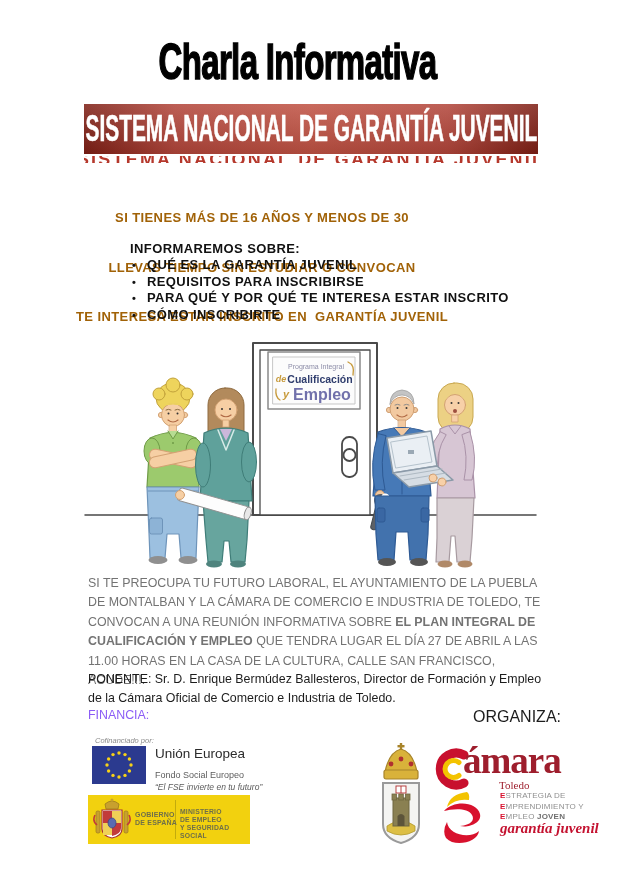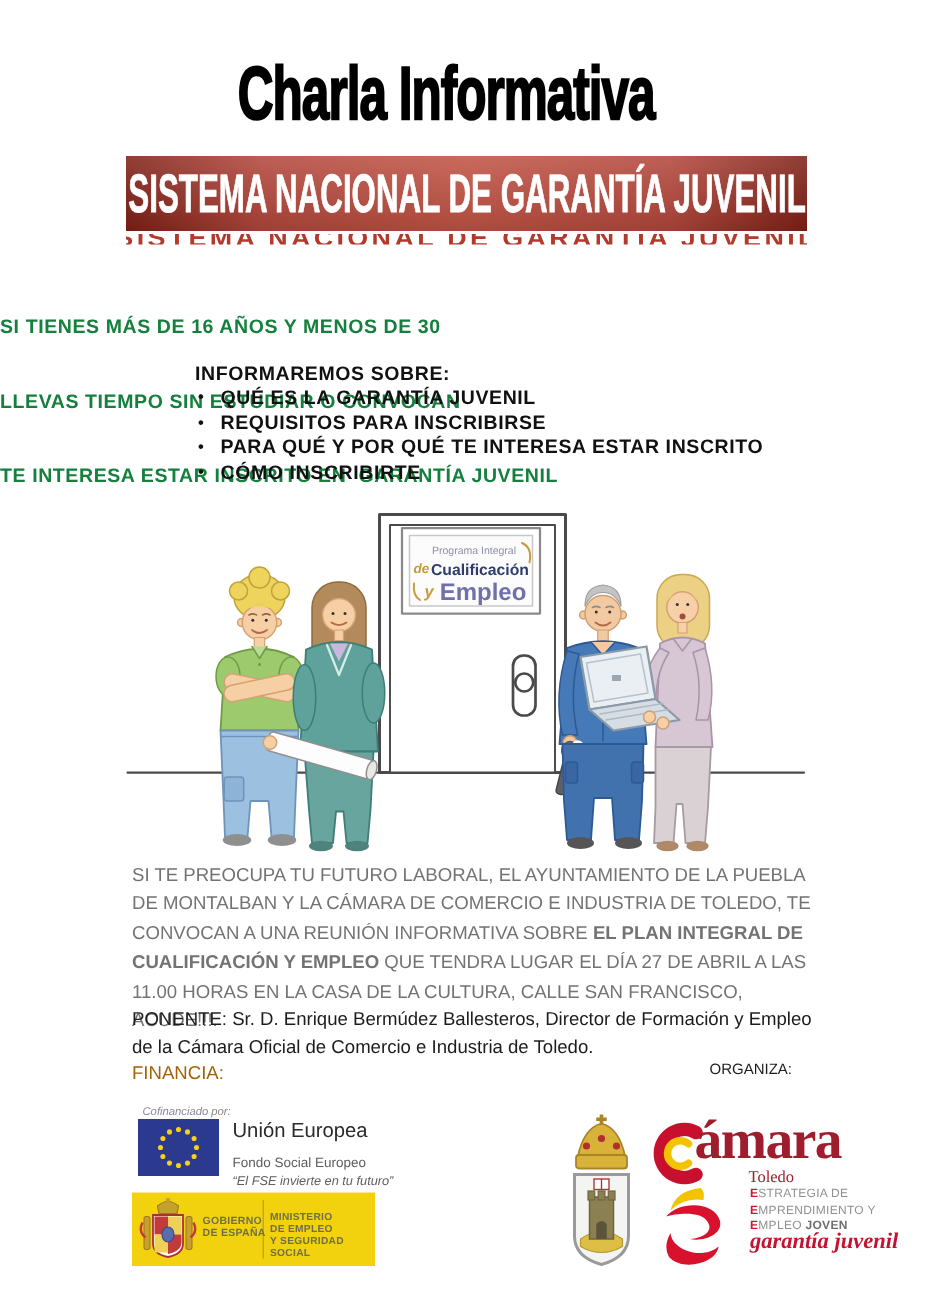--- a/index.html
+++ b/index.html
@@ -16,38 +16,38 @@
   #banner{top:104px;left:84px;width:454px;height:50px;display:flex;align-items:center;justify-content:center;
           background:linear-gradient(180deg,rgba(255,255,255,0.14),rgba(0,0,0,0.10)),
                      linear-gradient(90deg,#7e1f15 0%,#b2453a 20%,#c05243 50%,#b2453a 80%,#7e1f15 100%);}
   #banner span{font-size:36px;font-weight:bold;color:#ffffff;white-space:nowrap;
                transform:scaleX(0.58);transform-origin:center;-webkit-text-stroke:0.6px #fff;}
   #ghost{top:156px;left:84px;width:454px;height:7px;overflow:hidden;display:flex;justify-content:center;}
   #ghost span{flex:none;font-weight:bold;font-size:16px;color:#b5382c;white-space:nowrap;
               letter-spacing:2px;line-height:22px;margin-top:-7px;transform:scaleX(1.12);}
 
   
-  #intro{top:177px;left:0;width:524px;font-weight:bold;font-size:13px;
-         line-height:16.5px;letter-spacing:0.4px;color:#15803d;white-space:pre-wrap;}
+  #intro{top:177px;left:0;width:524px;text-align:center;font-weight:bold;font-size:13px;
+         line-height:16.5px;letter-spacing:0.4px;color:#a16207;white-space:pre-wrap;}
 
   
   #inform{top:240px;left:130px;font-weight:bold;font-size:13px;letter-spacing:0.4px;color:#111;}
   #inform .head{line-height:17px;}
   #inform .row{position:relative;padding-left:17px;line-height:16.6px;}
   #inform .bullet{position:absolute;left:2px;top:0;font-size:11px;}
 
   
   #illus{top:338px;left:80px;width:460px;height:232px;}
 
   
   #para1{top:574px;left:88px;width:462px;font-size:12.4px;line-height:19.4px;color:#737373;}
   #para1 b{font-weight:bold;}
   #ponente{top:670px;left:88px;width:462px;font-size:12.4px;line-height:19.4px;color:#1c1c1c;}
-  #financia{top:708px;left:88px;font-size:12.4px;color:#a16207;}
-  #organiza{top:708px;left:473px;font-size:10px;color:#1c1c1c;}
+  #financia{top:708px;left:88px;font-size:12.4px;color:#8b5cf6;}
+  #organiza{top:708px;left:473px;font-size:16px;color:#1c1c1c;}
 
   
   #cofin{top:736px;left:95px;font-size:7.5px;font-style:italic;color:#8a8a8a;}
   #euflag{top:746px;left:92px;width:54px;height:38px;}
   #eutext{top:746px;left:155px;}
   #eutext .union{font-size:13.5px;color:#2b2b2b;}
   #eutext .fondo{font-size:9px;color:#5d5d5d;margin-top:9px;}
   #eutext .quote{font-size:8.5px;font-style:italic;color:#5d5d5d;margin-top:2px;}
 
   

